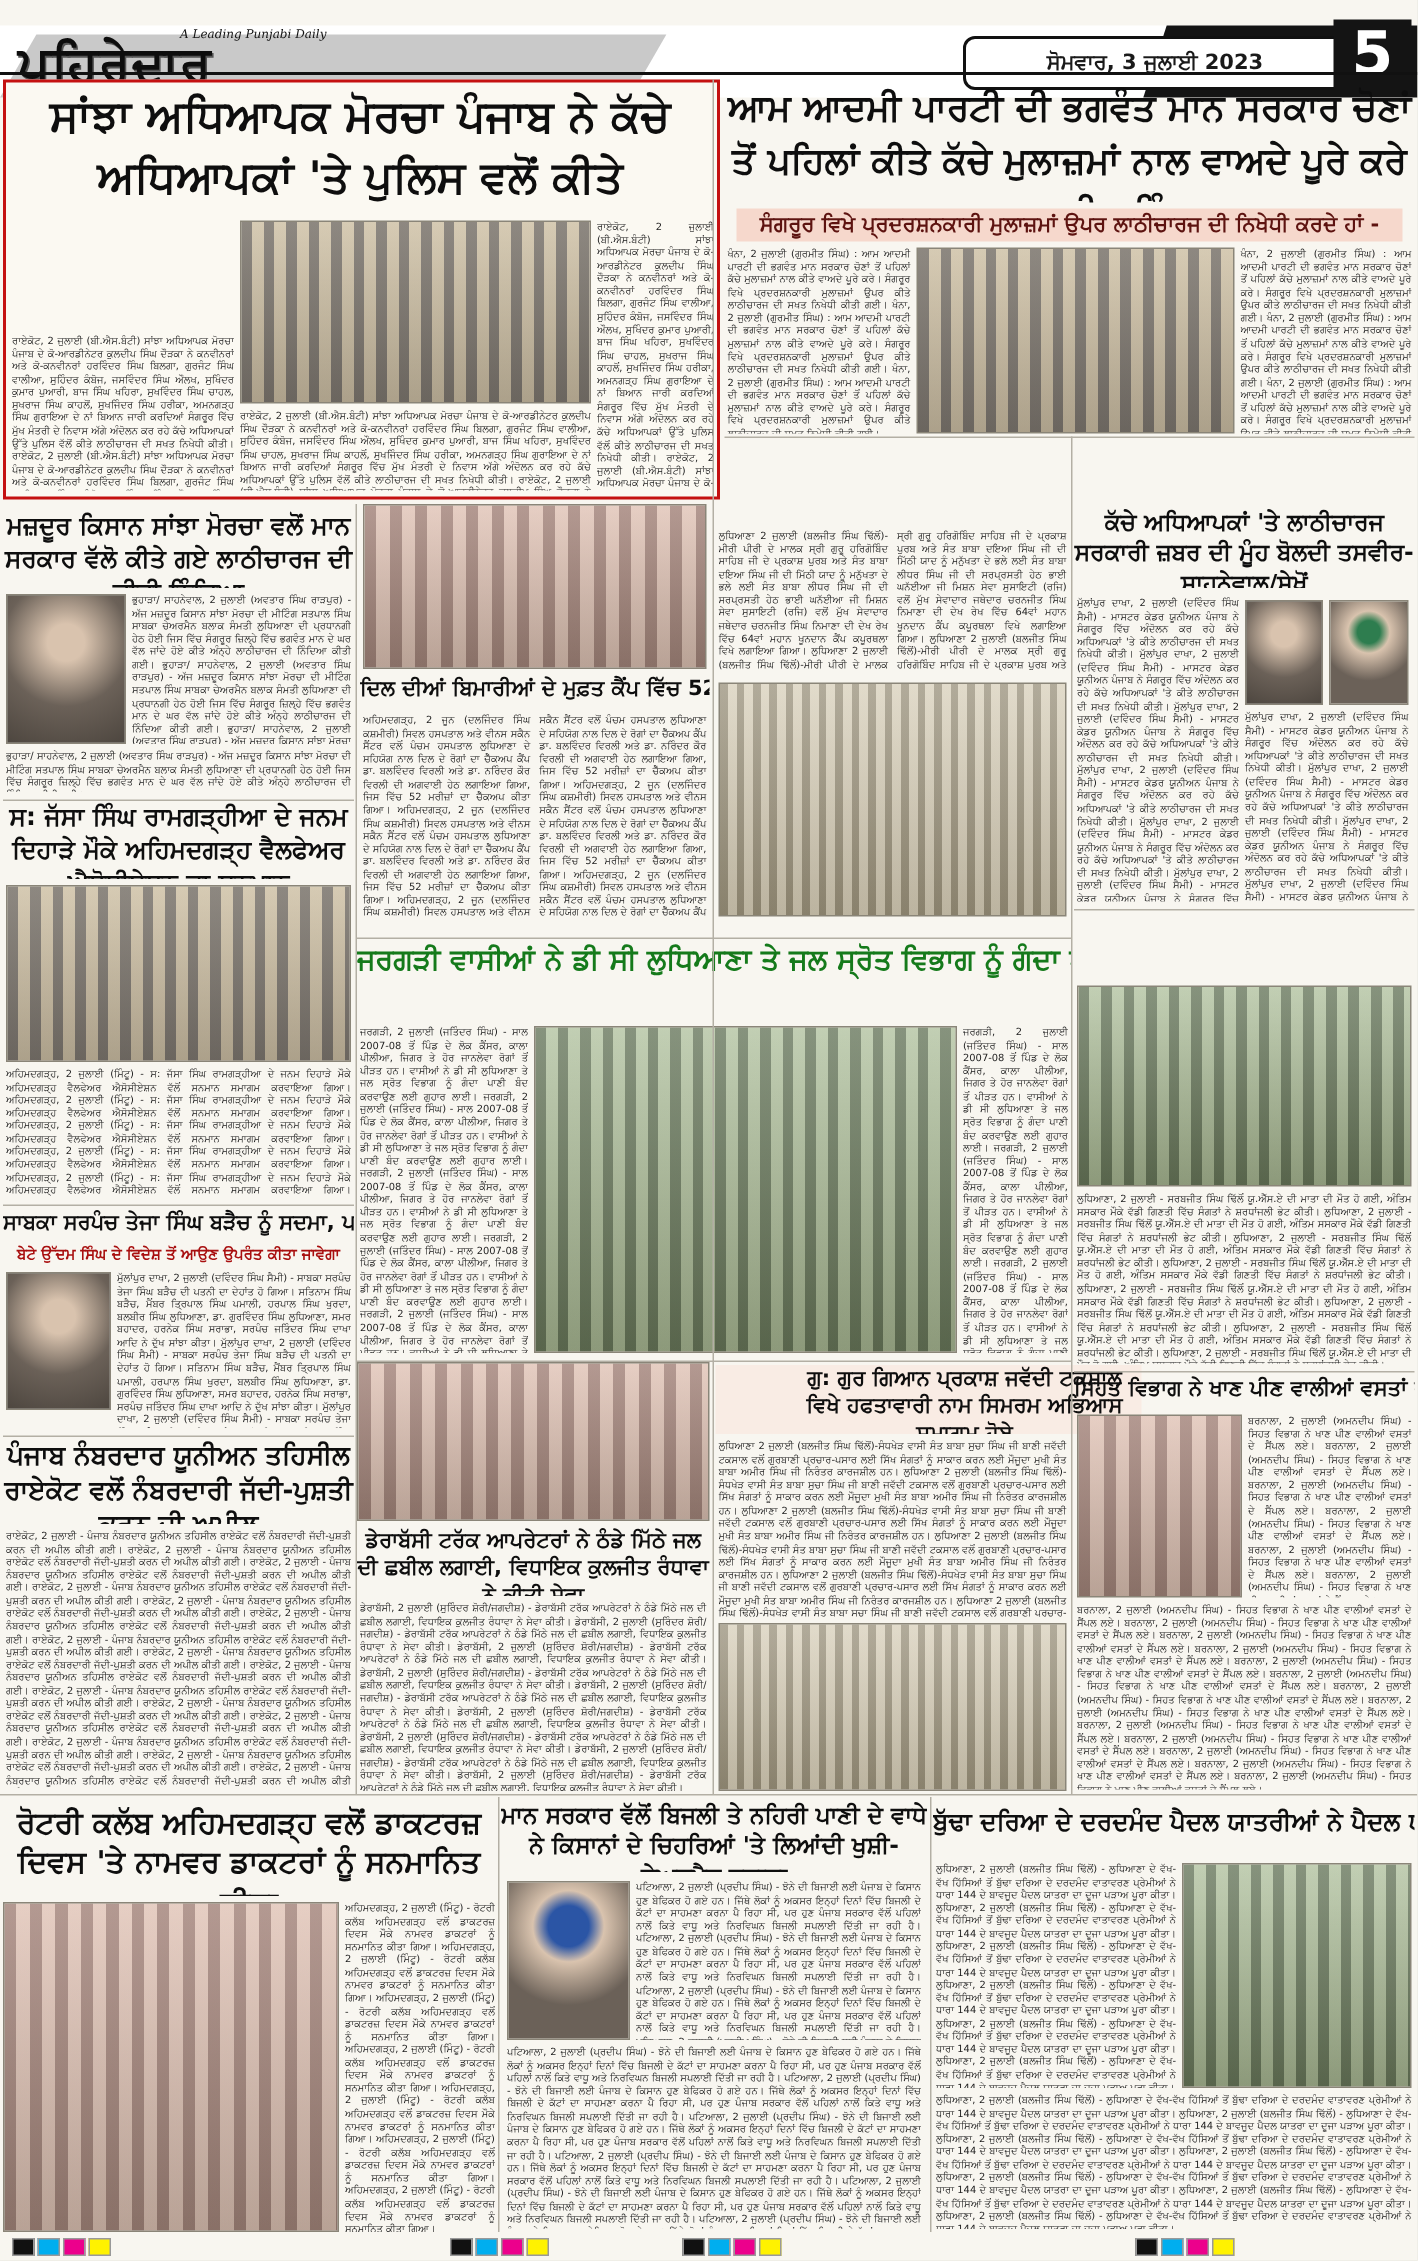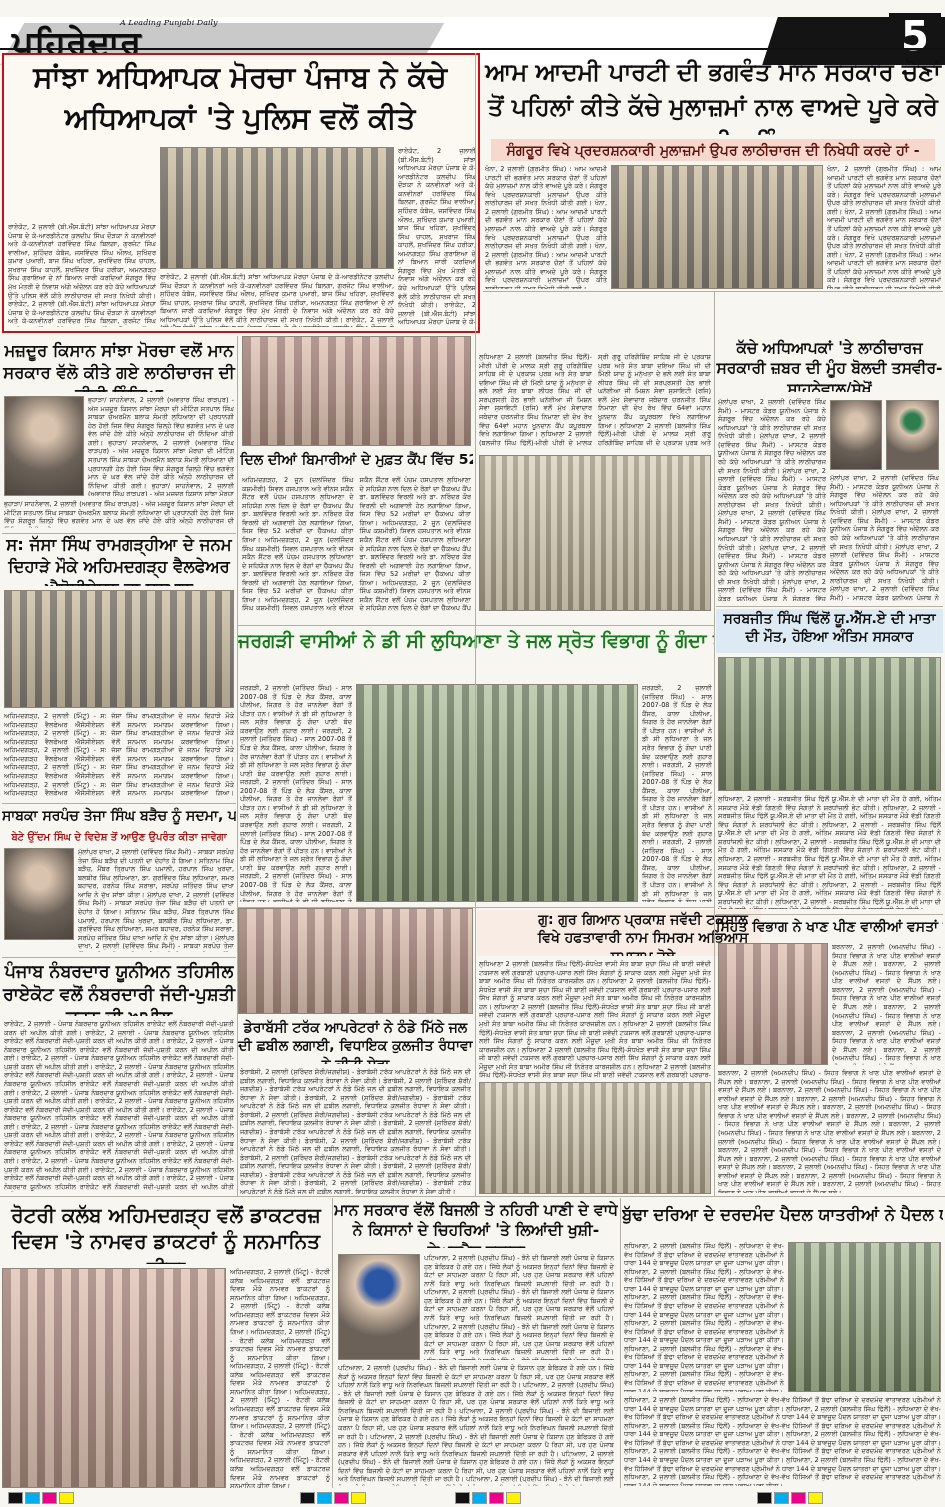--- a/index.html
+++ b/index.html
@@ -53,20 +53,23 @@
 
 <div class="page">
 
   <div class="masthead">
     <div class="mh-grayband"></div>
     <div class="mh-blackband"></div>
     <div class="logo-wrap">
       <div class="tagline">A Leading Punjabi Daily</div>
       <div class="logo">ਪਹਿਰੇਦਾਰ</div>
     </div>
+    <div class="datebox">
+        <span>ਸੋਮਵਾਰ, 3 ਜੁਲਾਈ 2023</span>
+      </div>
     <div class="pagenum">5</div>
   </div>
   <div class="mh-rule"></div>
 
   <div class="article redbox" style="left:2px;top:53px;width:478px;height:280px;">
     <div class="hl hl-xl" style="position:absolute;left:2px;top:2px;width:468px;height:86px;overflow:hidden;">ਸਾਂਝਾ ਅਧਿਆਪਕ ਮੋਰਚਾ ਪੰਜਾਬ ਨੇ ਕੱਚੇ ਅਧਿਆਪਕਾਂ 'ਤੇ ਪੁਲਿਸ ਵਲੋਂ ਕੀਤੇ ਲਾਠੀਚਾਰਜ ਦੀ ਸਖਤ ਨਿਖੇਧੀ</div>
     <div class="photo ph-group" style="position:absolute;left:156px;top:92px;width:234px;height:122px;"></div>
     <div class="fill" style="position:absolute;left:394px;top:92px;width:78px;height:180px;">ਰਾਏਕੋਟ, 2 ਜੁਲਾਈ (ਬੀ.ਐਸ.ਬੰਟੀ) ਸਾਂਝਾ ਅਧਿਆਪਕ ਮੋਰਚਾ ਪੰਜਾਬ ਦੇ ਕੋ-ਆਰਡੀਨੇਟਰ ਕੁਲਦੀਪ ਸਿੰਘ ਦੌੜਕਾ ਨੇ ਕਨਵੀਨਰਾਂ ਅਤੇ ਕੋ-ਕਨਵੀਨਰਾਂ ਹਰਵਿੰਦਰ ਸਿੰਘ ਬਿਲਗਾ, ਗੁਰਜੰਟ ਸਿੰਘ ਵਾਲੀਆ, ਸੁਹਿੰਦਰ ਕੰਬੋਜ, ਜਸਵਿੰਦਰ ਸਿੰਘ ਔਲਖ, ਸੁਖਿੰਦਰ ਕੁਮਾਰ ਪੁਆਰੀ, ਬਾਜ ਸਿੰਘ ਖਹਿਰਾ, ਸੁਖਵਿੰਦਰ ਸਿੰਘ ਚਾਹਲ, ਸੁਖਰਾਜ ਸਿੰਘ ਕਾਹਲੋਂ, ਸੁਖਜਿੰਦਰ ਸਿੰਘ ਹਰੀਕਾ, ਅਮਨਗੜ੍ਹ ਸਿੰਘ ਗੁਰਾਇਆ ਦੇ ਨਾਂ ਬਿਆਨ ਜਾਰੀ ਕਰਦਿਆਂ ਸੰਗਰੂਰ ਵਿੱਚ ਮੁੱਖ ਮੰਤਰੀ ਦੇ ਨਿਵਾਸ ਅੱਗੇ ਅੰਦੋਲਨ ਕਰ ਰਹੇ ਕੱਚੇ ਅਧਿਆਪਕਾਂ ਉੱਤੇ ਪੁਲਿਸ ਵੱਲੋਂ ਕੀਤੇ ਲਾਠੀਚਾਰਜ ਦੀ ਸਖਤ ਨਿਖੇਧੀ ਕੀਤੀ। ਰਾਏਕੋਟ, 2 ਜੁਲਾਈ (ਬੀ.ਐਸ.ਬੰਟੀ) ਸਾਂਝਾ ਅਧਿਆਪਕ ਮੋਰਚਾ ਪੰਜਾਬ ਦੇ ਕੋ-ਆਰਡੀਨੇਟਰ ਕੁਲਦੀਪ ਸਿੰਘ ਦੌੜਕਾ ਨੇ ਕਨਵੀਨਰਾਂ ਅਤੇ ਕੋ-ਕਨਵੀਨਰਾਂ ਹਰਵਿੰਦਰ ਸਿੰਘ ਬਿਲਗਾ, ਗੁਰਜੰਟ ਸਿੰਘ ਵਾਲੀਆ, ਸੁਹਿੰਦਰ ਕੰਬੋਜ, ਜਸਵਿੰਦਰ ਸਿੰਘ ਔਲਖ, ਸੁਖਿੰਦਰ ਕੁਮਾਰ ਪੁਆਰੀ, ਬਾਜ ਸਿੰਘ ਖਹਿਰਾ, ਸੁਖਵਿੰਦਰ ਸਿੰਘ ਚਾਹਲ, ਸੁਖਰਾਜ ਸਿੰਘ ਕਾਹਲੋਂ, ਸੁਖਜਿੰਦਰ ਸਿੰਘ ਹਰੀਕਾ, ਅਮਨਗੜ੍ਹ ਸਿੰਘ ਗੁਰਾਇਆ ਦੇ ਨਾਂ ਬਿਆਨ ਜਾਰੀ ਕਰਦਿਆਂ ਸੰਗਰੂਰ ਵਿੱਚ ਮੁੱਖ ਮੰਤਰੀ ਦੇ ਨਿਵਾਸ ਅੱਗੇ ਅੰਦੋਲਨ ਕਰ ਰਹੇ ਕੱਚੇ ਅਧਿਆਪਕਾਂ ਉੱਤੇ ਪੁਲਿਸ ਵੱਲੋਂ ਕੀਤੇ ਲਾਠੀਚਾਰਜ ਦੀ ਸਖਤ ਨਿਖੇਧੀ ਕੀਤੀ।</div>
     <div class="fill" style="position:absolute;left:4px;top:168px;width:148px;height:104px;">ਰਾਏਕੋਟ, 2 ਜੁਲਾਈ (ਬੀ.ਐਸ.ਬੰਟੀ) ਸਾਂਝਾ ਅਧਿਆਪਕ ਮੋਰਚਾ ਪੰਜਾਬ ਦੇ ਕੋ-ਆਰਡੀਨੇਟਰ ਕੁਲਦੀਪ ਸਿੰਘ ਦੌੜਕਾ ਨੇ ਕਨਵੀਨਰਾਂ ਅਤੇ ਕੋ-ਕਨਵੀਨਰਾਂ ਹਰਵਿੰਦਰ ਸਿੰਘ ਬਿਲਗਾ, ਗੁਰਜੰਟ ਸਿੰਘ ਵਾਲੀਆ, ਸੁਹਿੰਦਰ ਕੰਬੋਜ, ਜਸਵਿੰਦਰ ਸਿੰਘ ਔਲਖ, ਸੁਖਿੰਦਰ ਕੁਮਾਰ ਪੁਆਰੀ, ਬਾਜ ਸਿੰਘ ਖਹਿਰਾ, ਸੁਖਵਿੰਦਰ ਸਿੰਘ ਚਾਹਲ, ਸੁਖਰਾਜ ਸਿੰਘ ਕਾਹਲੋਂ, ਸੁਖਜਿੰਦਰ ਸਿੰਘ ਹਰੀਕਾ, ਅਮਨਗੜ੍ਹ ਸਿੰਘ ਗੁਰਾਇਆ ਦੇ ਨਾਂ ਬਿਆਨ ਜਾਰੀ ਕਰਦਿਆਂ ਸੰਗਰੂਰ ਵਿੱਚ ਮੁੱਖ ਮੰਤਰੀ ਦੇ ਨਿਵਾਸ ਅੱਗੇ ਅੰਦੋਲਨ ਕਰ ਰਹੇ ਕੱਚੇ ਅਧਿਆਪਕਾਂ ਉੱਤੇ ਪੁਲਿਸ ਵੱਲੋਂ ਕੀਤੇ ਲਾਠੀਚਾਰਜ ਦੀ ਸਖਤ ਨਿਖੇਧੀ ਕੀਤੀ। ਰਾਏਕੋਟ, 2 ਜੁਲਾਈ (ਬੀ.ਐਸ.ਬੰਟੀ) ਸਾਂਝਾ ਅਧਿਆਪਕ ਮੋਰਚਾ ਪੰਜਾਬ ਦੇ ਕੋ-ਆਰਡੀਨੇਟਰ ਕੁਲਦੀਪ ਸਿੰਘ ਦੌੜਕਾ ਨੇ ਕਨਵੀਨਰਾਂ ਅਤੇ ਕੋ-ਕਨਵੀਨਰਾਂ ਹਰਵਿੰਦਰ ਸਿੰਘ ਬਿਲਗਾ, ਗੁਰਜੰਟ ਸਿੰਘ ਵਾਲੀਆ, ਸੁਹਿੰਦਰ ਕੰਬੋਜ, ਜਸਵਿੰਦਰ ਸਿੰਘ ਔਲਖ, ਸੁਖਿੰਦਰ ਕੁਮਾਰ ਪੁਆਰੀ, ਬਾਜ ਸਿੰਘ ਖਹਿਰਾ, ਸੁਖਵਿੰਦਰ ਸਿੰਘ ਚਾਹਲ, ਸੁਖਰਾਜ ਸਿੰਘ ਕਾਹਲੋਂ, ਸੁਖਜਿੰਦਰ ਸਿੰਘ ਹਰੀਕਾ, ਅਮਨਗੜ੍ਹ ਸਿੰਘ ਗੁਰਾਇਆ ਦੇ ਨਾਂ ਬਿਆਨ ਜਾਰੀ ਕਰਦਿਆਂ ਸੰਗਰੂਰ ਵਿੱਚ ਮੁੱਖ ਮੰਤਰੀ ਦੇ ਨਿਵਾਸ ਅੱਗੇ ਅੰਦੋਲਨ ਕਰ ਰਹੇ ਕੱਚੇ ਅਧਿਆਪਕਾਂ ਉੱਤੇ ਪੁਲਿਸ ਵੱਲੋਂ ਕੀਤੇ ਲਾਠੀਚਾਰਜ ਦੀ ਸਖਤ ਨਿਖੇਧੀ ਕੀਤੀ।</div>
     <div class="fill" style="position:absolute;left:156px;top:218px;width:234px;height:54px;">ਰਾਏਕੋਟ, 2 ਜੁਲਾਈ (ਬੀ.ਐਸ.ਬੰਟੀ) ਸਾਂਝਾ ਅਧਿਆਪਕ ਮੋਰਚਾ ਪੰਜਾਬ ਦੇ ਕੋ-ਆਰਡੀਨੇਟਰ ਕੁਲਦੀਪ ਸਿੰਘ ਦੌੜਕਾ ਨੇ ਕਨਵੀਨਰਾਂ ਅਤੇ ਕੋ-ਕਨਵੀਨਰਾਂ ਹਰਵਿੰਦਰ ਸਿੰਘ ਬਿਲਗਾ, ਗੁਰਜੰਟ ਸਿੰਘ ਵਾਲੀਆ, ਸੁਹਿੰਦਰ ਕੰਬੋਜ, ਜਸਵਿੰਦਰ ਸਿੰਘ ਔਲਖ, ਸੁਖਿੰਦਰ ਕੁਮਾਰ ਪੁਆਰੀ, ਬਾਜ ਸਿੰਘ ਖਹਿਰਾ, ਸੁਖਵਿੰਦਰ ਸਿੰਘ ਚਾਹਲ, ਸੁਖਰਾਜ ਸਿੰਘ ਕਾਹਲੋਂ, ਸੁਖਜਿੰਦਰ ਸਿੰਘ ਹਰੀਕਾ, ਅਮਨਗੜ੍ਹ ਸਿੰਘ ਗੁਰਾਇਆ ਦੇ ਨਾਂ ਬਿਆਨ ਜਾਰੀ ਕਰਦਿਆਂ ਸੰਗਰੂਰ ਵਿੱਚ ਮੁੱਖ ਮੰਤਰੀ ਦੇ ਨਿਵਾਸ ਅੱਗੇ ਅੰਦੋਲਨ ਕਰ ਰਹੇ ਕੱਚੇ ਅਧਿਆਪਕਾਂ ਉੱਤੇ ਪੁਲਿਸ ਵੱਲੋਂ ਕੀਤੇ ਲਾਠੀਚਾਰਜ ਦੀ ਸਖਤ ਨਿਖੇਧੀ ਕੀਤੀ। ਰਾਏਕੋਟ, 2 ਜੁਲਾਈ (ਬੀ.ਐਸ.ਬੰਟੀ) ਸਾਂਝਾ ਅਧਿਆਪਕ ਮੋਰਚਾ ਪੰਜਾਬ ਦੇ ਕੋ-ਆਰਡੀਨੇਟਰ ਕੁਲਦੀਪ ਸਿੰਘ ਦੌੜਕਾ ਨੇ ਕਨਵੀਨਰਾਂ ਅਤੇ ਕੋ-ਕਨਵੀਨਰਾਂ ਹਰਵਿੰਦਰ ਸਿੰਘ ਬਿਲਗਾ, ਗੁਰਜੰਟ ਸਿੰਘ ਵਾਲੀਆ, ਸੁਹਿੰਦਰ ਕੰਬੋਜ, ਜਸਵਿੰਦਰ ਸਿੰਘ ਔਲਖ, ਸੁਖਿੰਦਰ ਕੁਮਾਰ ਪੁਆਰੀ, ਬਾਜ ਸਿੰਘ ਖਹਿਰਾ, ਸੁਖਵਿੰਦਰ ਸਿੰਘ ਚਾਹਲ, ਸੁਖਰਾਜ ਸਿੰਘ ਕਾਹਲੋਂ, ਸੁਖਜਿੰਦਰ ਸਿੰਘ ਹਰੀਕਾ, ਅਮਨਗੜ੍ਹ ਸਿੰਘ ਗੁਰਾਇਆ ਦੇ ਨਾਂ ਬਿਆਨ ਜਾਰੀ ਕਰਦਿਆਂ ਸੰਗਰੂਰ ਵਿੱਚ ਮੁੱਖ ਮੰਤਰੀ ਦੇ ਨਿਵਾਸ ਅੱਗੇ ਅੰਦੋਲਨ ਕਰ ਰਹੇ ਕੱਚੇ ਅਧਿਆਪਕਾਂ ਉੱਤੇ ਪੁਲਿਸ ਵੱਲੋਂ ਕੀਤੇ ਲਾਠੀਚਾਰਜ ਦੀ ਸਖਤ ਨਿਖੇਧੀ ਕੀਤੀ।</div>
@@ -143,21 +146,20 @@
 
   <div class="article" style="left:716px;top:336px;width:227px;height:269px;">
     <div class="hl" style="position:absolute;left:0;top:2px;width:227px;height:54px;overflow:hidden;font-size:15.5px;text-align:center;">ਕੱਚੇ ਅਧਿਆਪਕਾਂ 'ਤੇ ਲਾਠੀਚਾਰਜ ਸਰਕਾਰੀ ਜ਼ਬਰ ਦੀ ਮੂੰਹ ਬੋਲਦੀ ਤਸਵੀਰ- ਸਾਹਨੇਵਾਲ/ਸੇਖੋਂ</div>
     <div class="fill" style="position:absolute;left:2px;top:62px;width:108px;height:203px;">ਮੁੱਲਾਂਪੁਰ ਦਾਖਾ, 2 ਜੁਲਾਈ (ਦਵਿੰਦਰ ਸਿੰਘ ਸੈਮੀ) - ਮਾਸਟਰ ਕੇਡਰ ਯੂਨੀਅਨ ਪੰਜਾਬ ਨੇ ਸੰਗਰੂਰ ਵਿੱਚ ਅੰਦੋਲਨ ਕਰ ਰਹੇ ਕੱਚੇ ਅਧਿਆਪਕਾਂ 'ਤੇ ਕੀਤੇ ਲਾਠੀਚਾਰਜ ਦੀ ਸਖਤ ਨਿਖੇਧੀ ਕੀਤੀ। ਮੁੱਲਾਂਪੁਰ ਦਾਖਾ, 2 ਜੁਲਾਈ (ਦਵਿੰਦਰ ਸਿੰਘ ਸੈਮੀ) - ਮਾਸਟਰ ਕੇਡਰ ਯੂਨੀਅਨ ਪੰਜਾਬ ਨੇ ਸੰਗਰੂਰ ਵਿੱਚ ਅੰਦੋਲਨ ਕਰ ਰਹੇ ਕੱਚੇ ਅਧਿਆਪਕਾਂ 'ਤੇ ਕੀਤੇ ਲਾਠੀਚਾਰਜ ਦੀ ਸਖਤ ਨਿਖੇਧੀ ਕੀਤੀ। ਮੁੱਲਾਂਪੁਰ ਦਾਖਾ, 2 ਜੁਲਾਈ (ਦਵਿੰਦਰ ਸਿੰਘ ਸੈਮੀ) - ਮਾਸਟਰ ਕੇਡਰ ਯੂਨੀਅਨ ਪੰਜਾਬ ਨੇ ਸੰਗਰੂਰ ਵਿੱਚ ਅੰਦੋਲਨ ਕਰ ਰਹੇ ਕੱਚੇ ਅਧਿਆਪਕਾਂ 'ਤੇ ਕੀਤੇ ਲਾਠੀਚਾਰਜ ਦੀ ਸਖਤ ਨਿਖੇਧੀ ਕੀਤੀ। ਮੁੱਲਾਂਪੁਰ ਦਾਖਾ, 2 ਜੁਲਾਈ (ਦਵਿੰਦਰ ਸਿੰਘ ਸੈਮੀ) - ਮਾਸਟਰ ਕੇਡਰ ਯੂਨੀਅਨ ਪੰਜਾਬ ਨੇ ਸੰਗਰੂਰ ਵਿੱਚ ਅੰਦੋਲਨ ਕਰ ਰਹੇ ਕੱਚੇ ਅਧਿਆਪਕਾਂ 'ਤੇ ਕੀਤੇ ਲਾਠੀਚਾਰਜ ਦੀ ਸਖਤ ਨਿਖੇਧੀ ਕੀਤੀ। ਮੁੱਲਾਂਪੁਰ ਦਾਖਾ, 2 ਜੁਲਾਈ (ਦਵਿੰਦਰ ਸਿੰਘ ਸੈਮੀ) - ਮਾਸਟਰ ਕੇਡਰ ਯੂਨੀਅਨ ਪੰਜਾਬ ਨੇ ਸੰਗਰੂਰ ਵਿੱਚ ਅੰਦੋਲਨ ਕਰ ਰਹੇ ਕੱਚੇ ਅਧਿਆਪਕਾਂ 'ਤੇ ਕੀਤੇ ਲਾਠੀਚਾਰਜ ਦੀ ਸਖਤ ਨਿਖੇਧੀ ਕੀਤੀ। ਮੁੱਲਾਂਪੁਰ ਦਾਖਾ, 2 ਜੁਲਾਈ (ਦਵਿੰਦਰ ਸਿੰਘ ਸੈਮੀ) - ਮਾਸਟਰ ਕੇਡਰ ਯੂਨੀਅਨ ਪੰਜਾਬ ਨੇ ਸੰਗਰੂਰ ਵਿੱਚ ਅੰਦੋਲਨ ਕਰ ਰਹੇ ਕੱਚੇ ਅਧਿਆਪਕਾਂ 'ਤੇ ਕੀਤੇ ਲਾਠੀਚਾਰਜ ਦੀ ਸਖਤ ਨਿਖੇਧੀ ਕੀਤੀ।</div>
     <div class="photo ph-portrait" style="position:absolute;left:114px;top:64px;width:52px;height:70px;"></div>
     <div class="photo ph-portrait" style="position:absolute;left:170px;top:64px;width:53px;height:70px;background:radial-gradient(circle at 50% 30%,#2e7d4f 14%,#d9c3ae 26%,#6b6158 60%);"></div>
     <div class="fill" style="position:absolute;left:114px;top:138px;width:109px;height:127px;">ਮੁੱਲਾਂਪੁਰ ਦਾਖਾ, 2 ਜੁਲਾਈ (ਦਵਿੰਦਰ ਸਿੰਘ ਸੈਮੀ) - ਮਾਸਟਰ ਕੇਡਰ ਯੂਨੀਅਨ ਪੰਜਾਬ ਨੇ ਸੰਗਰੂਰ ਵਿੱਚ ਅੰਦੋਲਨ ਕਰ ਰਹੇ ਕੱਚੇ ਅਧਿਆਪਕਾਂ 'ਤੇ ਕੀਤੇ ਲਾਠੀਚਾਰਜ ਦੀ ਸਖਤ ਨਿਖੇਧੀ ਕੀਤੀ। ਮੁੱਲਾਂਪੁਰ ਦਾਖਾ, 2 ਜੁਲਾਈ (ਦਵਿੰਦਰ ਸਿੰਘ ਸੈਮੀ) - ਮਾਸਟਰ ਕੇਡਰ ਯੂਨੀਅਨ ਪੰਜਾਬ ਨੇ ਸੰਗਰੂਰ ਵਿੱਚ ਅੰਦੋਲਨ ਕਰ ਰਹੇ ਕੱਚੇ ਅਧਿਆਪਕਾਂ 'ਤੇ ਕੀਤੇ ਲਾਠੀਚਾਰਜ ਦੀ ਸਖਤ ਨਿਖੇਧੀ ਕੀਤੀ। ਮੁੱਲਾਂਪੁਰ ਦਾਖਾ, 2 ਜੁਲਾਈ (ਦਵਿੰਦਰ ਸਿੰਘ ਸੈਮੀ) - ਮਾਸਟਰ ਕੇਡਰ ਯੂਨੀਅਨ ਪੰਜਾਬ ਨੇ ਸੰਗਰੂਰ ਵਿੱਚ ਅੰਦੋਲਨ ਕਰ ਰਹੇ ਕੱਚੇ ਅਧਿਆਪਕਾਂ 'ਤੇ ਕੀਤੇ ਲਾਠੀਚਾਰਜ ਦੀ ਸਖਤ ਨਿਖੇਧੀ ਕੀਤੀ। ਮੁੱਲਾਂਪੁਰ ਦਾਖਾ, 2 ਜੁਲਾਈ (ਦਵਿੰਦਰ ਸਿੰਘ ਸੈਮੀ) - ਮਾਸਟਰ ਕੇਡਰ ਯੂਨੀਅਨ ਪੰਜਾਬ ਨੇ ਸੰਗਰੂਰ ਵਿੱਚ ਅੰਦੋਲਨ ਕਰ ਰਹੇ ਕੱਚੇ ਅਧਿਆਪਕਾਂ 'ਤੇ ਕੀਤੇ ਲਾਠੀਚਾਰਜ ਦੀ ਸਖਤ ਨਿਖੇਧੀ ਕੀਤੀ।</div>
   </div>
 
   <div class="article" style="left:716px;top:607px;width:227px;height:306px;">
-    <div class="hl hl-sm" style="position:absolute;left:0;top:2px;width:227px;height:44px;overflow:hidden;background:#dde9f3;">ਸਰਬਜੀਤ ਸਿੰਘ ਢਿੱਲੋਂ ਯੂ.ਐੱਸ.ਏ ਦੀ ਮਾਤਾ ਦੀ ਮੌਤ, ਹੋਇਆ ਅੰਤਿਮ ਸਸਕਾਰ</div>
     <div class="photo ph-outdoor" style="position:absolute;left:2px;top:50px;width:223px;height:134px;"></div>
     <div class="fill" style="position:absolute;left:2px;top:188px;width:223px;height:114px;">ਲੁਧਿਆਣਾ, 2 ਜੁਲਾਈ - ਸਰਬਜੀਤ ਸਿੰਘ ਢਿੱਲੋਂ ਯੂ.ਐੱਸ.ਏ ਦੀ ਮਾਤਾ ਦੀ ਮੌਤ ਹੋ ਗਈ, ਅੰਤਿਮ ਸਸਕਾਰ ਮੌਕੇ ਵੱਡੀ ਗਿਣਤੀ ਵਿੱਚ ਸੰਗਤਾਂ ਨੇ ਸ਼ਰਧਾਂਜਲੀ ਭੇਟ ਕੀਤੀ। ਲੁਧਿਆਣਾ, 2 ਜੁਲਾਈ - ਸਰਬਜੀਤ ਸਿੰਘ ਢਿੱਲੋਂ ਯੂ.ਐੱਸ.ਏ ਦੀ ਮਾਤਾ ਦੀ ਮੌਤ ਹੋ ਗਈ, ਅੰਤਿਮ ਸਸਕਾਰ ਮੌਕੇ ਵੱਡੀ ਗਿਣਤੀ ਵਿੱਚ ਸੰਗਤਾਂ ਨੇ ਸ਼ਰਧਾਂਜਲੀ ਭੇਟ ਕੀਤੀ। ਲੁਧਿਆਣਾ, 2 ਜੁਲਾਈ - ਸਰਬਜੀਤ ਸਿੰਘ ਢਿੱਲੋਂ ਯੂ.ਐੱਸ.ਏ ਦੀ ਮਾਤਾ ਦੀ ਮੌਤ ਹੋ ਗਈ, ਅੰਤਿਮ ਸਸਕਾਰ ਮੌਕੇ ਵੱਡੀ ਗਿਣਤੀ ਵਿੱਚ ਸੰਗਤਾਂ ਨੇ ਸ਼ਰਧਾਂਜਲੀ ਭੇਟ ਕੀਤੀ। ਲੁਧਿਆਣਾ, 2 ਜੁਲਾਈ - ਸਰਬਜੀਤ ਸਿੰਘ ਢਿੱਲੋਂ ਯੂ.ਐੱਸ.ਏ ਦੀ ਮਾਤਾ ਦੀ ਮੌਤ ਹੋ ਗਈ, ਅੰਤਿਮ ਸਸਕਾਰ ਮੌਕੇ ਵੱਡੀ ਗਿਣਤੀ ਵਿੱਚ ਸੰਗਤਾਂ ਨੇ ਸ਼ਰਧਾਂਜਲੀ ਭੇਟ ਕੀਤੀ। ਲੁਧਿਆਣਾ, 2 ਜੁਲਾਈ - ਸਰਬਜੀਤ ਸਿੰਘ ਢਿੱਲੋਂ ਯੂ.ਐੱਸ.ਏ ਦੀ ਮਾਤਾ ਦੀ ਮੌਤ ਹੋ ਗਈ, ਅੰਤਿਮ ਸਸਕਾਰ ਮੌਕੇ ਵੱਡੀ ਗਿਣਤੀ ਵਿੱਚ ਸੰਗਤਾਂ ਨੇ ਸ਼ਰਧਾਂਜਲੀ ਭੇਟ ਕੀਤੀ। ਲੁਧਿਆਣਾ, 2 ਜੁਲਾਈ - ਸਰਬਜੀਤ ਸਿੰਘ ਢਿੱਲੋਂ ਯੂ.ਐੱਸ.ਏ ਦੀ ਮਾਤਾ ਦੀ ਮੌਤ ਹੋ ਗਈ, ਅੰਤਿਮ ਸਸਕਾਰ ਮੌਕੇ ਵੱਡੀ ਗਿਣਤੀ ਵਿੱਚ ਸੰਗਤਾਂ ਨੇ ਸ਼ਰਧਾਂਜਲੀ ਭੇਟ ਕੀਤੀ। ਲੁਧਿਆਣਾ, 2 ਜੁਲਾਈ - ਸਰਬਜੀਤ ਸਿੰਘ ਢਿੱਲੋਂ ਯੂ.ਐੱਸ.ਏ ਦੀ ਮਾਤਾ ਦੀ ਮੌਤ ਹੋ ਗਈ, ਅੰਤਿਮ ਸਸਕਾਰ ਮੌਕੇ ਵੱਡੀ ਗਿਣਤੀ ਵਿੱਚ ਸੰਗਤਾਂ ਨੇ ਸ਼ਰਧਾਂਜਲੀ ਭੇਟ ਕੀਤੀ। ਲੁਧਿਆਣਾ, 2 ਜੁਲਾਈ - ਸਰਬਜੀਤ ਸਿੰਘ ਢਿੱਲੋਂ ਯੂ.ਐੱਸ.ਏ ਦੀ ਮਾਤਾ ਦੀ ਮੌਤ ਹੋ ਗਈ, ਅੰਤਿਮ ਸਸਕਾਰ ਮੌਕੇ ਵੱਡੀ ਗਿਣਤੀ ਵਿੱਚ ਸੰਗਤਾਂ ਨੇ ਸ਼ਰਧਾਂਜਲੀ ਭੇਟ ਕੀਤੀ।</div>
   </div>
 
   <div class="article" style="left:716px;top:915px;width:227px;height:283px;">
     <div class="hl hl-sm" style="position:absolute;left:0;top:2px;width:227px;height:22px;overflow:hidden;white-space:nowrap;">ਸਿਹਤ ਵਿਭਾਗ ਨੇ ਖਾਣ ਪੀਣ ਵਾਲੀਆਂ ਵਸਤਾਂ ਦੇ ਸੈਂਪਲ ਲਏ</div>
     <div class="photo ph-indoor" style="position:absolute;left:2px;top:28px;width:110px;height:122px;"></div>
     <div class="fill" style="position:absolute;left:116px;top:28px;width:109px;height:122px;">ਬਰਨਾਲਾ, 2 ਜੁਲਾਈ (ਅਮਨਦੀਪ ਸਿੰਘ) - ਸਿਹਤ ਵਿਭਾਗ ਨੇ ਖਾਣ ਪੀਣ ਵਾਲੀਆਂ ਵਸਤਾਂ ਦੇ ਸੈਂਪਲ ਲਏ। ਬਰਨਾਲਾ, 2 ਜੁਲਾਈ (ਅਮਨਦੀਪ ਸਿੰਘ) - ਸਿਹਤ ਵਿਭਾਗ ਨੇ ਖਾਣ ਪੀਣ ਵਾਲੀਆਂ ਵਸਤਾਂ ਦੇ ਸੈਂਪਲ ਲਏ। ਬਰਨਾਲਾ, 2 ਜੁਲਾਈ (ਅਮਨਦੀਪ ਸਿੰਘ) - ਸਿਹਤ ਵਿਭਾਗ ਨੇ ਖਾਣ ਪੀਣ ਵਾਲੀਆਂ ਵਸਤਾਂ ਦੇ ਸੈਂਪਲ ਲਏ। ਬਰਨਾਲਾ, 2 ਜੁਲਾਈ (ਅਮਨਦੀਪ ਸਿੰਘ) - ਸਿਹਤ ਵਿਭਾਗ ਨੇ ਖਾਣ ਪੀਣ ਵਾਲੀਆਂ ਵਸਤਾਂ ਦੇ ਸੈਂਪਲ ਲਏ। ਬਰਨਾਲਾ, 2 ਜੁਲਾਈ (ਅਮਨਦੀਪ ਸਿੰਘ) - ਸਿਹਤ ਵਿਭਾਗ ਨੇ ਖਾਣ ਪੀਣ ਵਾਲੀਆਂ ਵਸਤਾਂ ਦੇ ਸੈਂਪਲ ਲਏ। ਬਰਨਾਲਾ, 2 ਜੁਲਾਈ (ਅਮਨਦੀਪ ਸਿੰਘ) - ਸਿਹਤ ਵਿਭਾਗ ਨੇ ਖਾਣ ਪੀਣ ਵਾਲੀਆਂ ਵਸਤਾਂ ਦੇ ਸੈਂਪਲ ਲਏ।</div>
     <div class="fill" style="position:absolute;left:2px;top:154px;width:223px;height:124px;">ਬਰਨਾਲਾ, 2 ਜੁਲਾਈ (ਅਮਨਦੀਪ ਸਿੰਘ) - ਸਿਹਤ ਵਿਭਾਗ ਨੇ ਖਾਣ ਪੀਣ ਵਾਲੀਆਂ ਵਸਤਾਂ ਦੇ ਸੈਂਪਲ ਲਏ। ਬਰਨਾਲਾ, 2 ਜੁਲਾਈ (ਅਮਨਦੀਪ ਸਿੰਘ) - ਸਿਹਤ ਵਿਭਾਗ ਨੇ ਖਾਣ ਪੀਣ ਵਾਲੀਆਂ ਵਸਤਾਂ ਦੇ ਸੈਂਪਲ ਲਏ। ਬਰਨਾਲਾ, 2 ਜੁਲਾਈ (ਅਮਨਦੀਪ ਸਿੰਘ) - ਸਿਹਤ ਵਿਭਾਗ ਨੇ ਖਾਣ ਪੀਣ ਵਾਲੀਆਂ ਵਸਤਾਂ ਦੇ ਸੈਂਪਲ ਲਏ। ਬਰਨਾਲਾ, 2 ਜੁਲਾਈ (ਅਮਨਦੀਪ ਸਿੰਘ) - ਸਿਹਤ ਵਿਭਾਗ ਨੇ ਖਾਣ ਪੀਣ ਵਾਲੀਆਂ ਵਸਤਾਂ ਦੇ ਸੈਂਪਲ ਲਏ। ਬਰਨਾਲਾ, 2 ਜੁਲਾਈ (ਅਮਨਦੀਪ ਸਿੰਘ) - ਸਿਹਤ ਵਿਭਾਗ ਨੇ ਖਾਣ ਪੀਣ ਵਾਲੀਆਂ ਵਸਤਾਂ ਦੇ ਸੈਂਪਲ ਲਏ। ਬਰਨਾਲਾ, 2 ਜੁਲਾਈ (ਅਮਨਦੀਪ ਸਿੰਘ) - ਸਿਹਤ ਵਿਭਾਗ ਨੇ ਖਾਣ ਪੀਣ ਵਾਲੀਆਂ ਵਸਤਾਂ ਦੇ ਸੈਂਪਲ ਲਏ। ਬਰਨਾਲਾ, 2 ਜੁਲਾਈ (ਅਮਨਦੀਪ ਸਿੰਘ) - ਸਿਹਤ ਵਿਭਾਗ ਨੇ ਖਾਣ ਪੀਣ ਵਾਲੀਆਂ ਵਸਤਾਂ ਦੇ ਸੈਂਪਲ ਲਏ। ਬਰਨਾਲਾ, 2 ਜੁਲਾਈ (ਅਮਨਦੀਪ ਸਿੰਘ) - ਸਿਹਤ ਵਿਭਾਗ ਨੇ ਖਾਣ ਪੀਣ ਵਾਲੀਆਂ ਵਸਤਾਂ ਦੇ ਸੈਂਪਲ ਲਏ। ਬਰਨਾਲਾ, 2 ਜੁਲਾਈ (ਅਮਨਦੀਪ ਸਿੰਘ) - ਸਿਹਤ ਵਿਭਾਗ ਨੇ ਖਾਣ ਪੀਣ ਵਾਲੀਆਂ ਵਸਤਾਂ ਦੇ ਸੈਂਪਲ ਲਏ। ਬਰਨਾਲਾ, 2 ਜੁਲਾਈ (ਅਮਨਦੀਪ ਸਿੰਘ) - ਸਿਹਤ ਵਿਭਾਗ ਨੇ ਖਾਣ ਪੀਣ ਵਾਲੀਆਂ ਵਸਤਾਂ ਦੇ ਸੈਂਪਲ ਲਏ। ਬਰਨਾਲਾ, 2 ਜੁਲਾਈ (ਅਮਨਦੀਪ ਸਿੰਘ) - ਸਿਹਤ ਵਿਭਾਗ ਨੇ ਖਾਣ ਪੀਣ ਵਾਲੀਆਂ ਵਸਤਾਂ ਦੇ ਸੈਂਪਲ ਲਏ। ਬਰਨਾਲਾ, 2 ਜੁਲਾਈ (ਅਮਨਦੀਪ ਸਿੰਘ) - ਸਿਹਤ ਵਿਭਾਗ ਨੇ ਖਾਣ ਪੀਣ ਵਾਲੀਆਂ ਵਸਤਾਂ ਦੇ ਸੈਂਪਲ ਲਏ। ਬਰਨਾਲਾ, 2 ਜੁਲਾਈ (ਅਮਨਦੀਪ ਸਿੰਘ) - ਸਿਹਤ ਵਿਭਾਗ ਨੇ ਖਾਣ ਪੀਣ ਵਾਲੀਆਂ ਵਸਤਾਂ ਦੇ ਸੈਂਪਲ ਲਏ।</div>
   </div>

